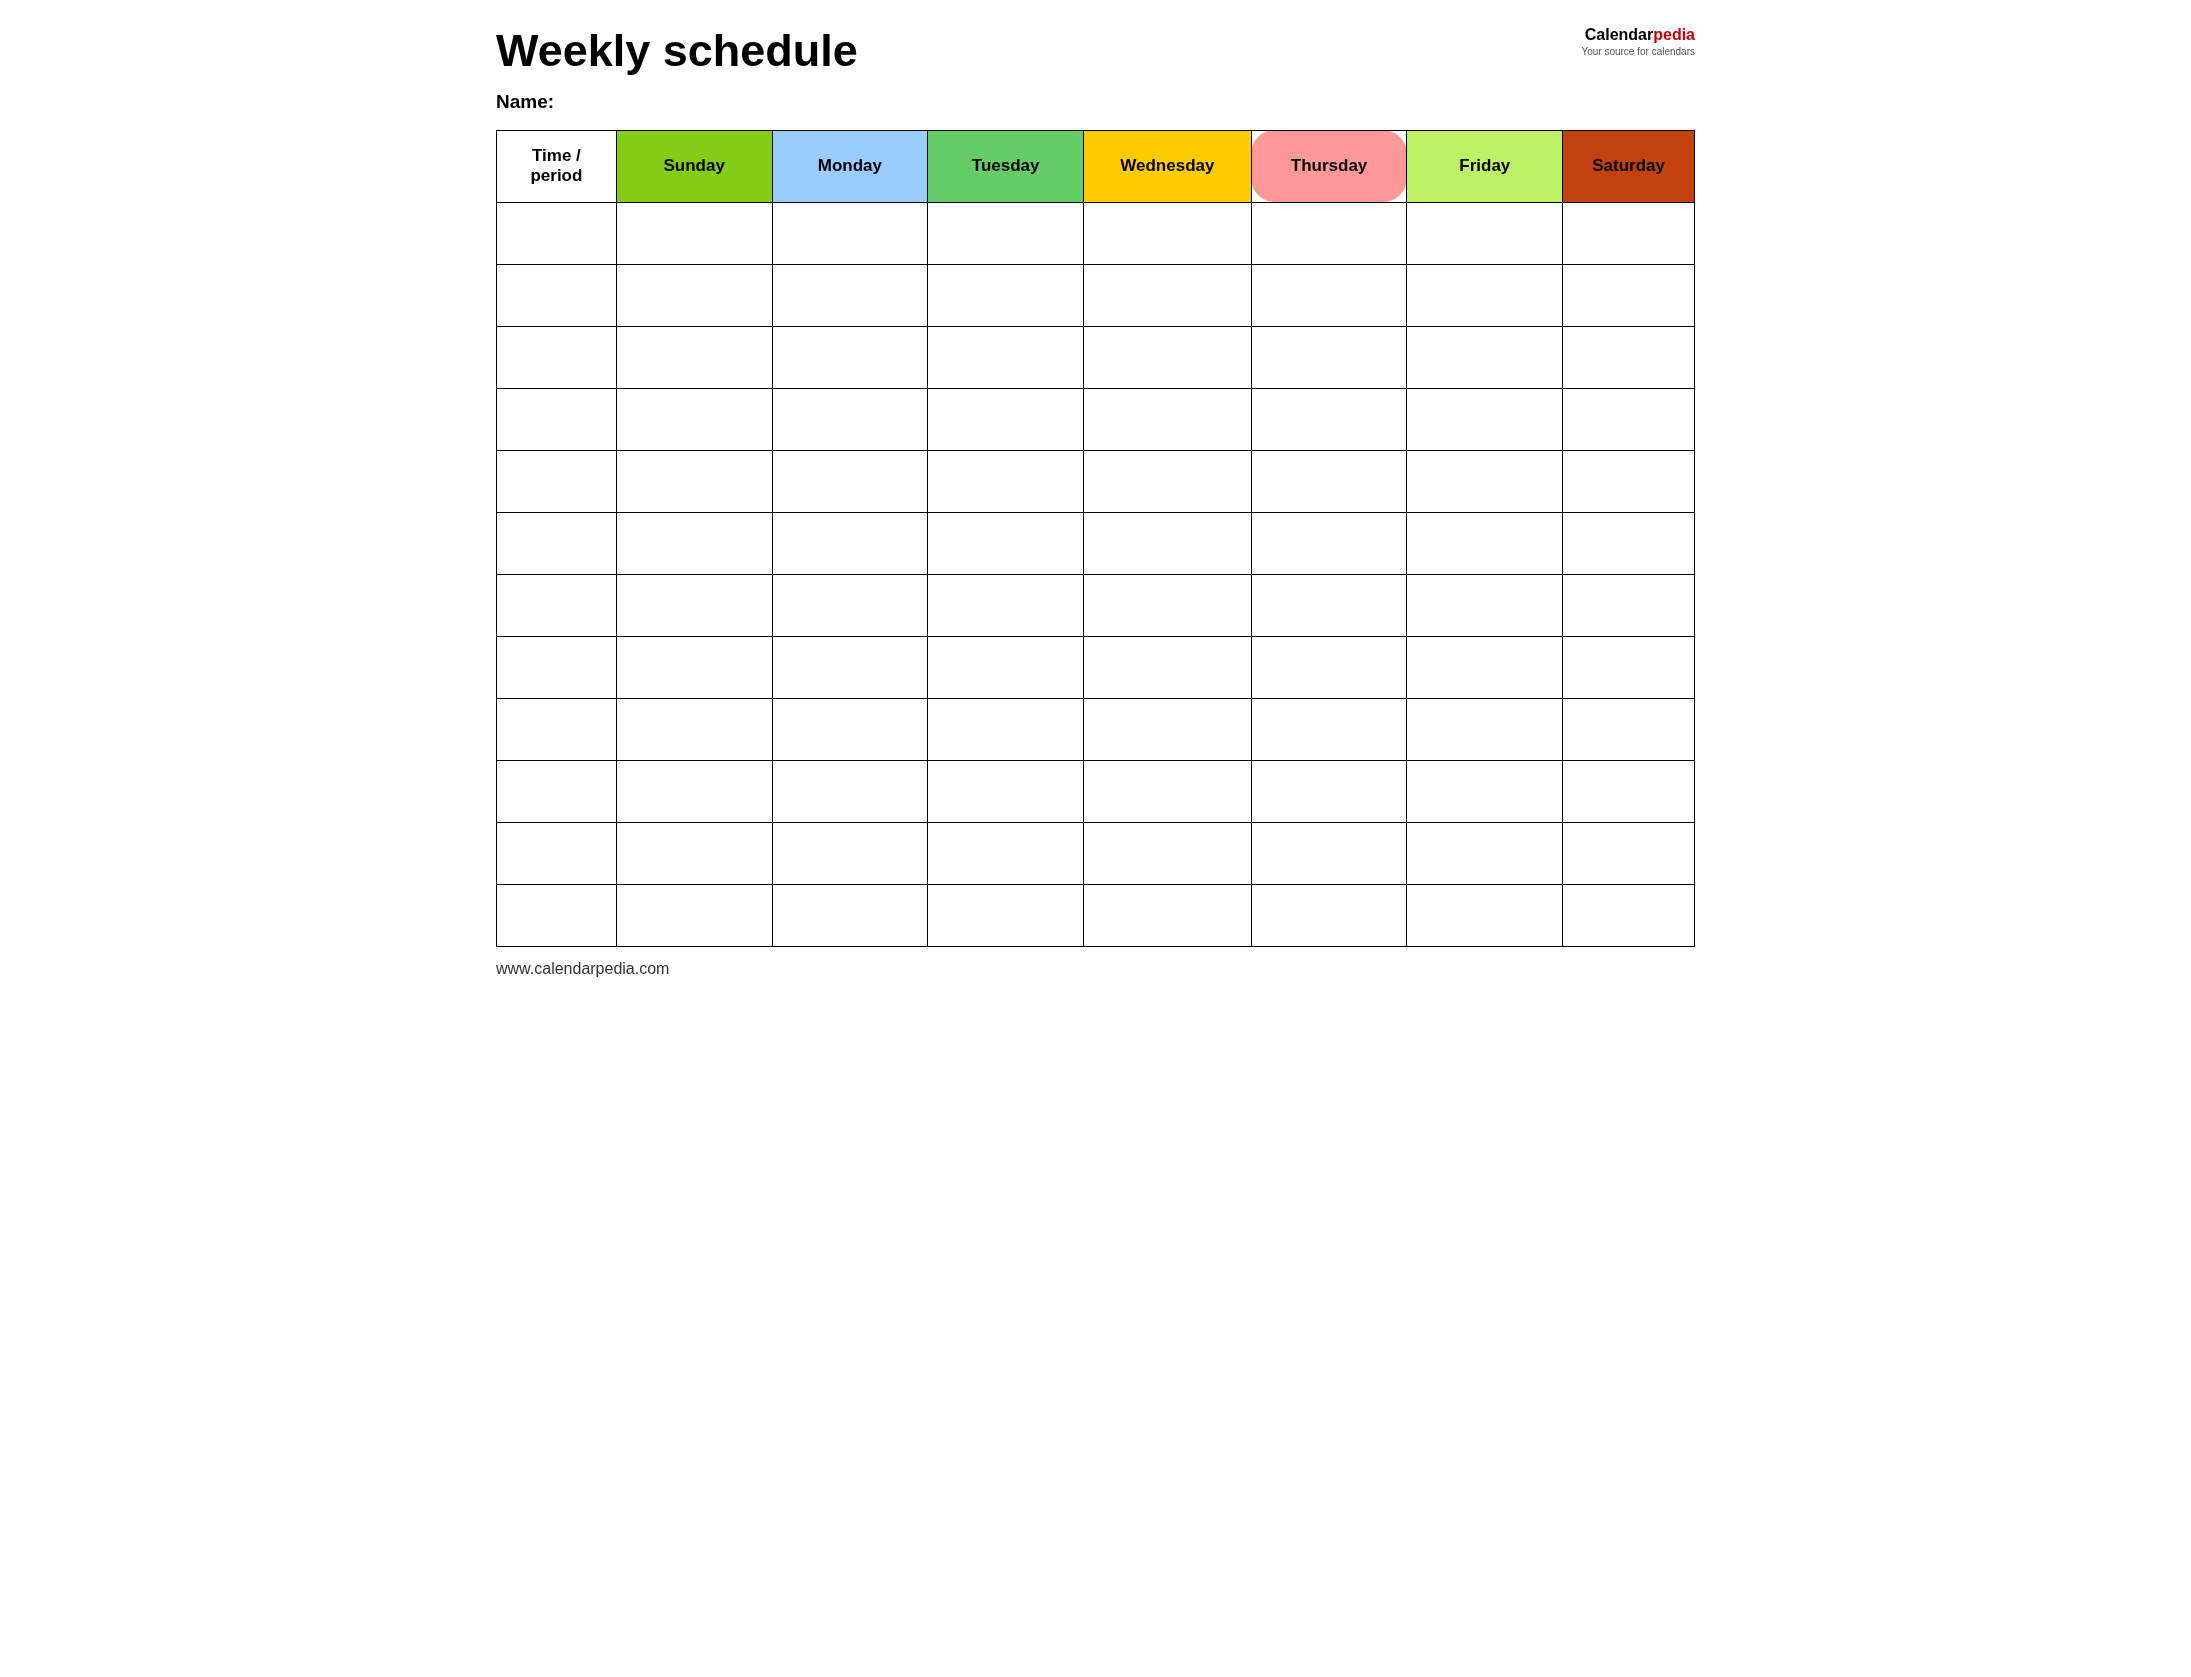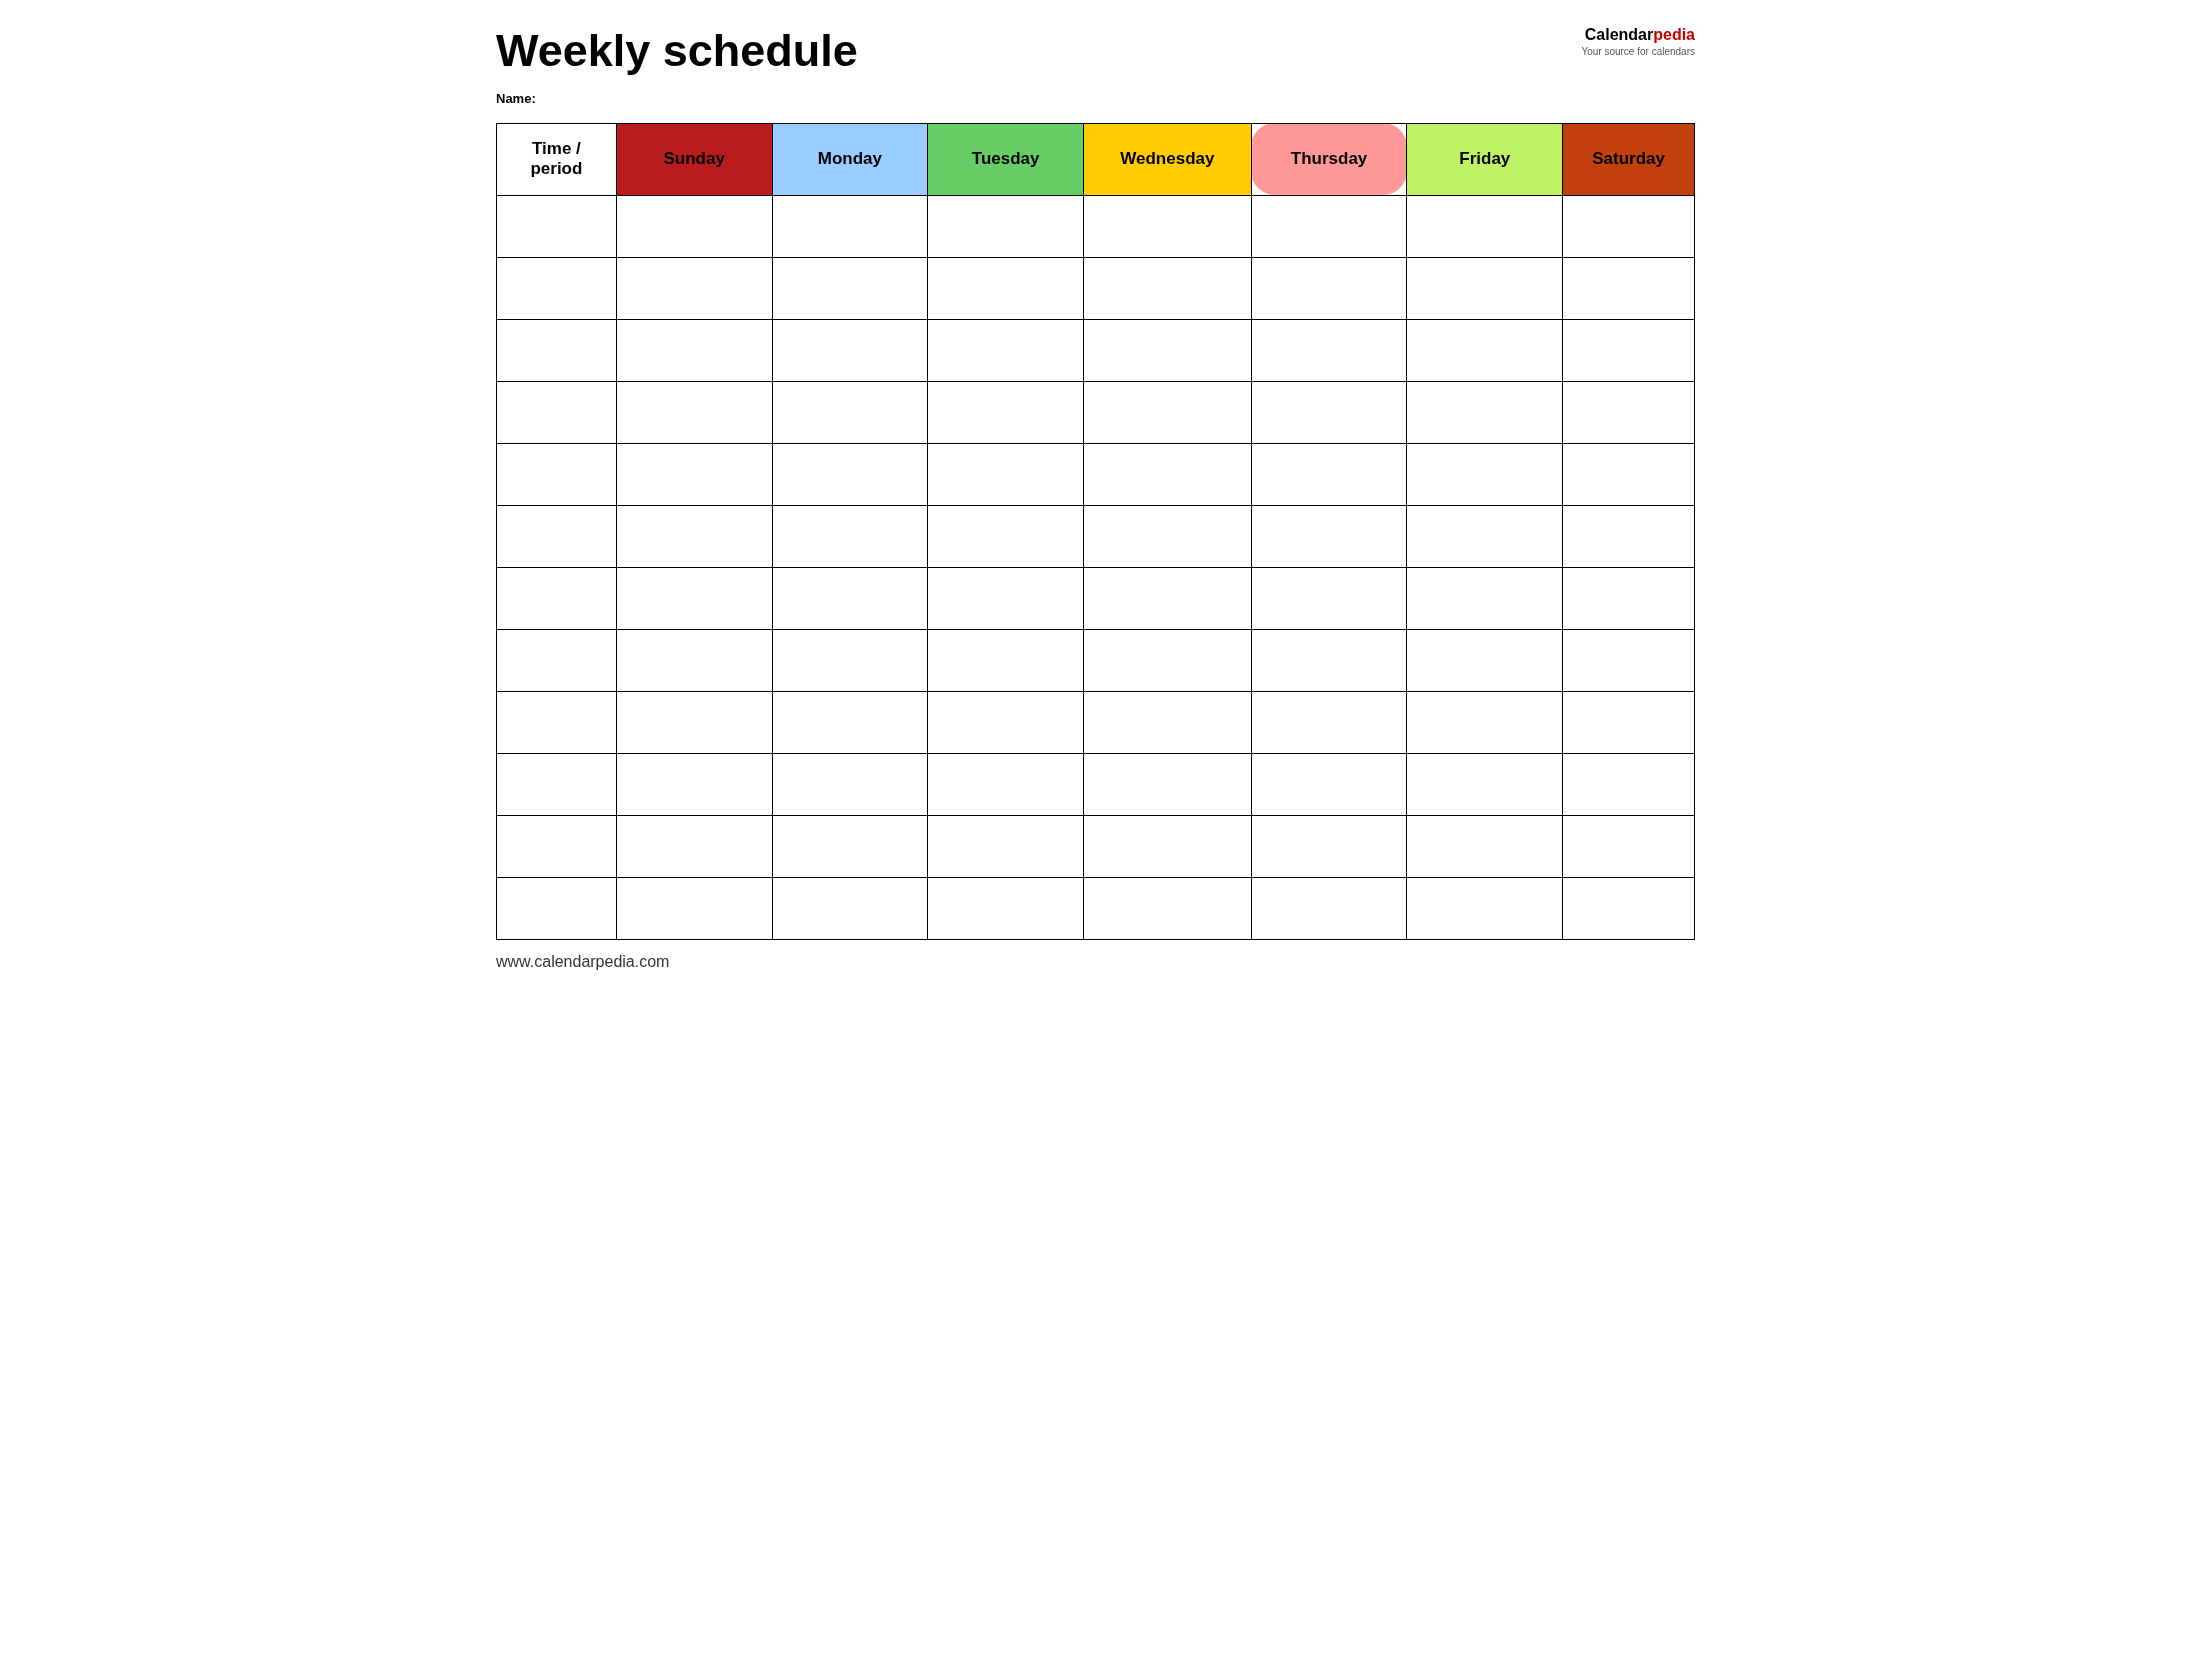--- a/index.html
+++ b/index.html
@@ -35,21 +35,21 @@
 
     .page-title {
       font-size: 45px;
       font-weight: bold;
       color: #000000;
       line-height: 1.1;
       margin-bottom: 15.4px;
     }
 
     .name-label {
-      font-size: 13px;
+      font-size: 19px;
       font-weight: bold;
       color: #000000;
     }
 
     .logo-area {
       text-align: right;
       flex-shrink: 0;
     }
 
     .logo-text {
@@ -92,21 +92,21 @@
     .schedule-table td {
       height: 62px;
     }
 
     .col-time {
       background-color: #ffffff;
       width: 10%;
     }
 
     .col-sunday {
-      background-color: #b91c1c;
+      background-color: #84cc16;
       width: 13%;
       margin-top: 6px;
     }
 
     .col-monday {
       background-color: #99ccff;
       width: 13%;
     }
 
     .col-tuesday {

